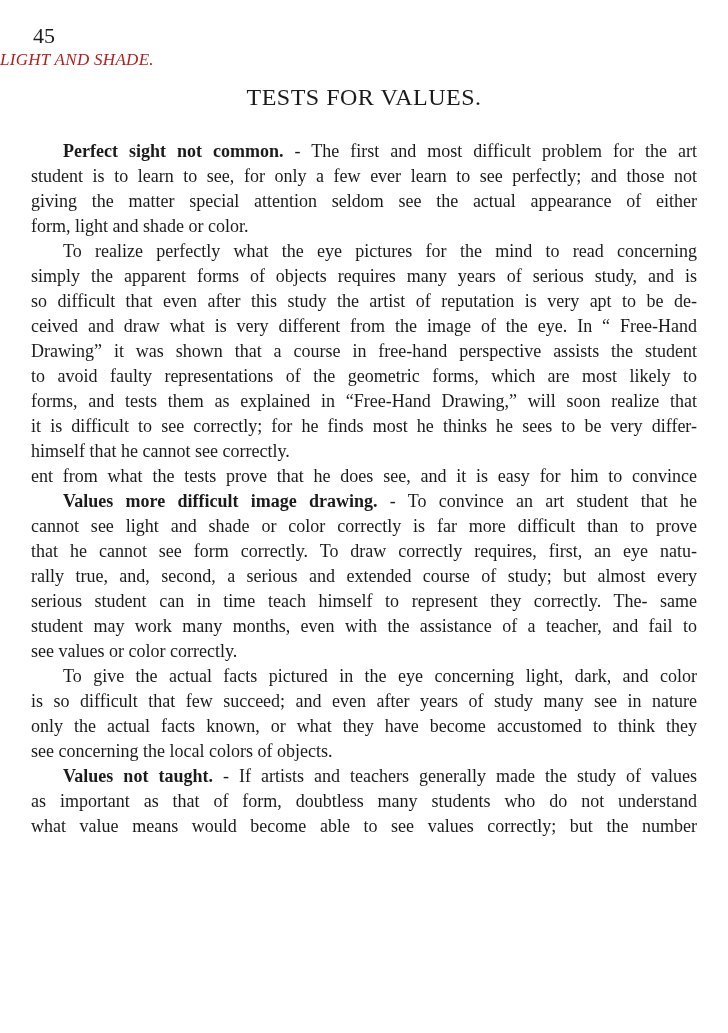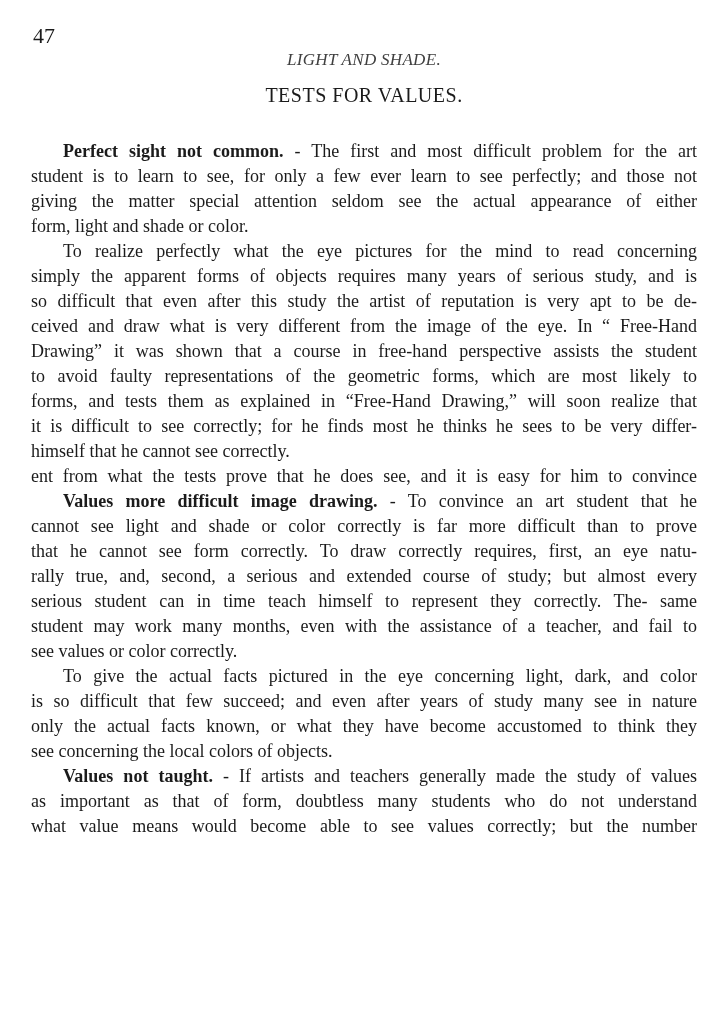--- a/index.html
+++ b/index.html
@@ -19,33 +19,32 @@
     top: 25px;
     font-size: 22px;
     line-height: 1;
     color: #1b1b1b;
   }
   .running-head {
     position: absolute;
     top: 50px;
     left: 0;
     width: 100%;
-    text-align: center;
     font-style: italic;
     font-size: 17px;
     letter-spacing: 0.3px;
-    color: #404040;
+    color: #b91c1c;
   }
   .section-title {
     position: absolute;
     top: 84px;
     left: 0;
     width: 100%;
     text-align: center;
-    font-size: 20px;
+    font-size: 24px;
     letter-spacing: 0.5px;
     color: #1b1b1b;
   }
   .body-text {
     position: absolute;
     top: 139px;
     left: 31px;
     width: 666px;
     font-size: 18px;
     line-height: 25px;
@@ -60,21 +59,21 @@
     height: 25px;
   }
   .line.first { text-indent: 32px; }
   .line.last { text-align-last: left; }
   .line b { font-weight: bold; }
 </style>
 </head>
 <body>
 
 <div class="page">
-  <div class="page-number">47</div>
+  <div class="page-number">45</div>
   <div class="running-head">LIGHT AND SHADE.</div>
   <div class="section-title">TESTS FOR VALUES.</div>
   <div class="body-text">
       <div class="paragraph">
         <div class="line first"><b>Perfect sight not common.</b> - The first and most difficult problem for the art</div>
         <div class="line">student is to learn to see, for only a few ever learn to see perfectly; and those not</div>
         <div class="line">giving the matter special attention seldom see the actual appearance of either</div>
         <div class="line last">form, light and shade or color.</div>
       </div>
       <div class="paragraph">

